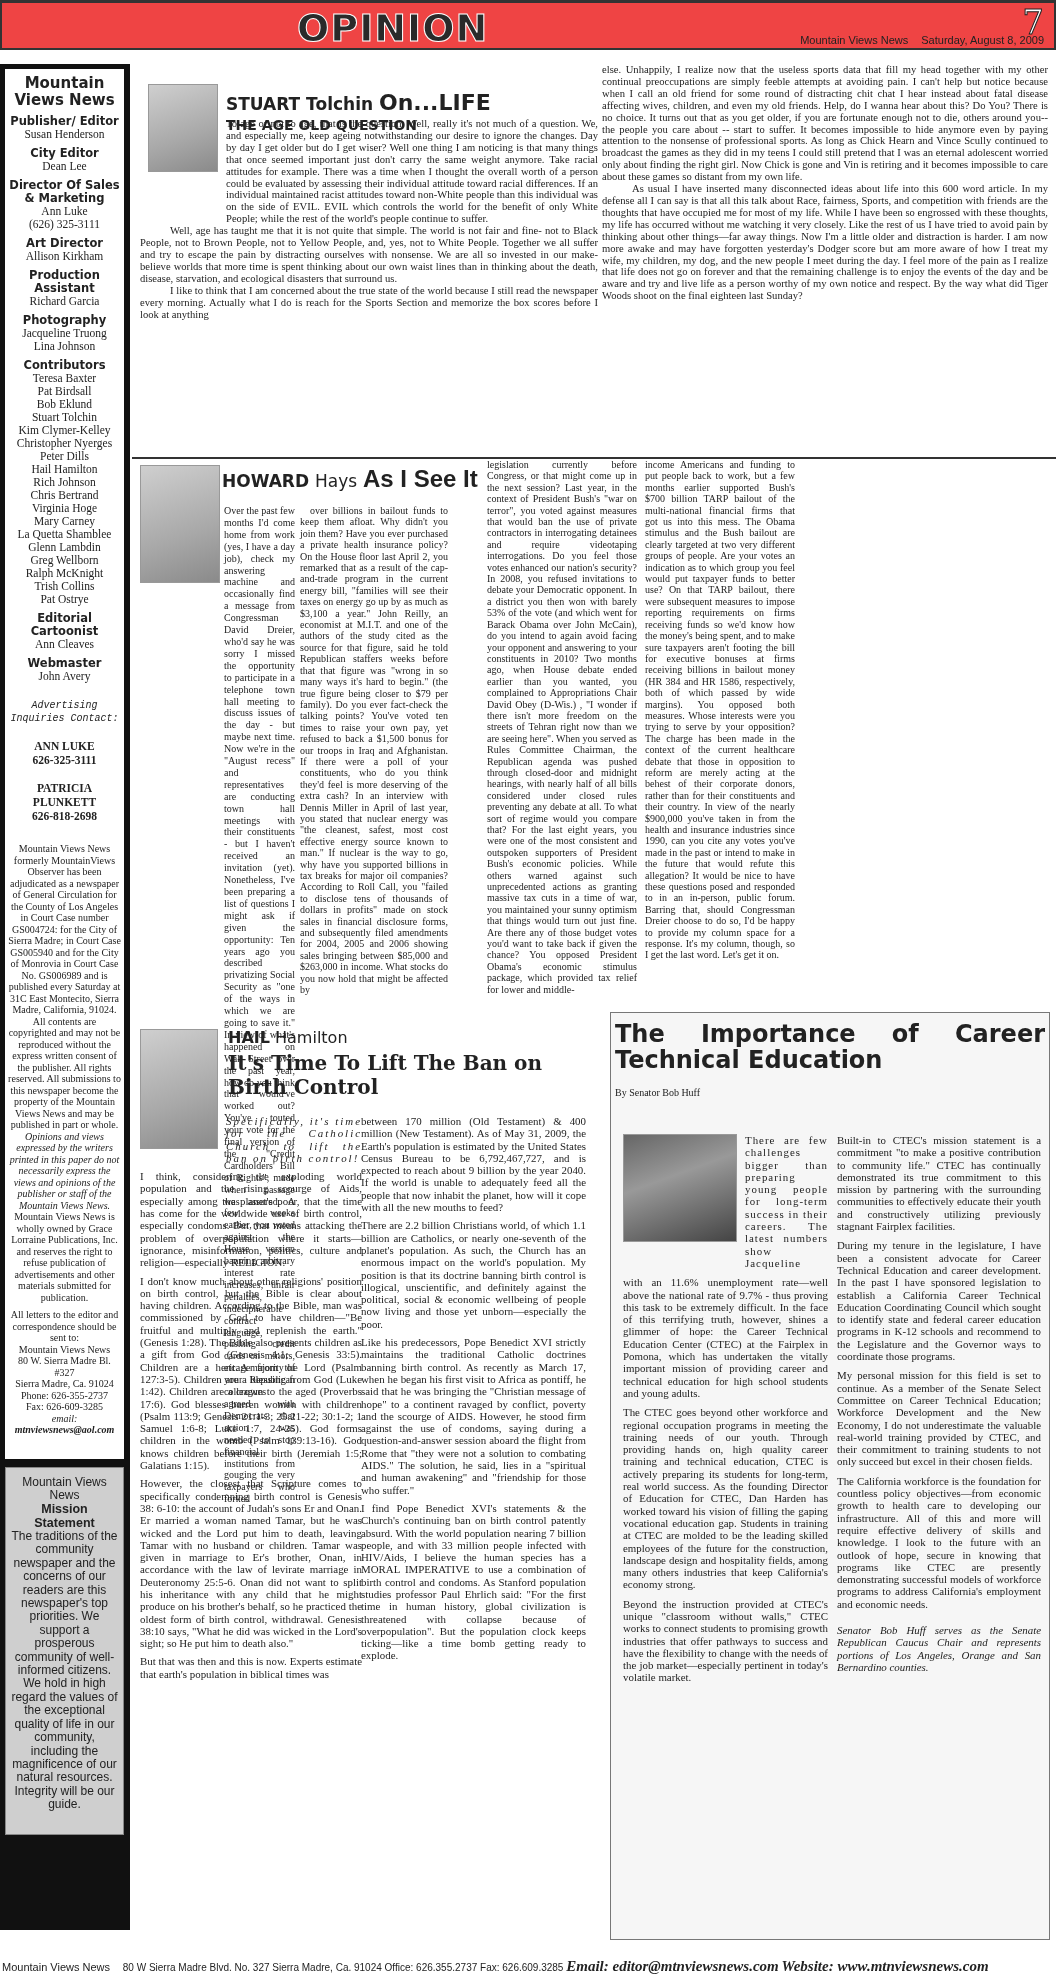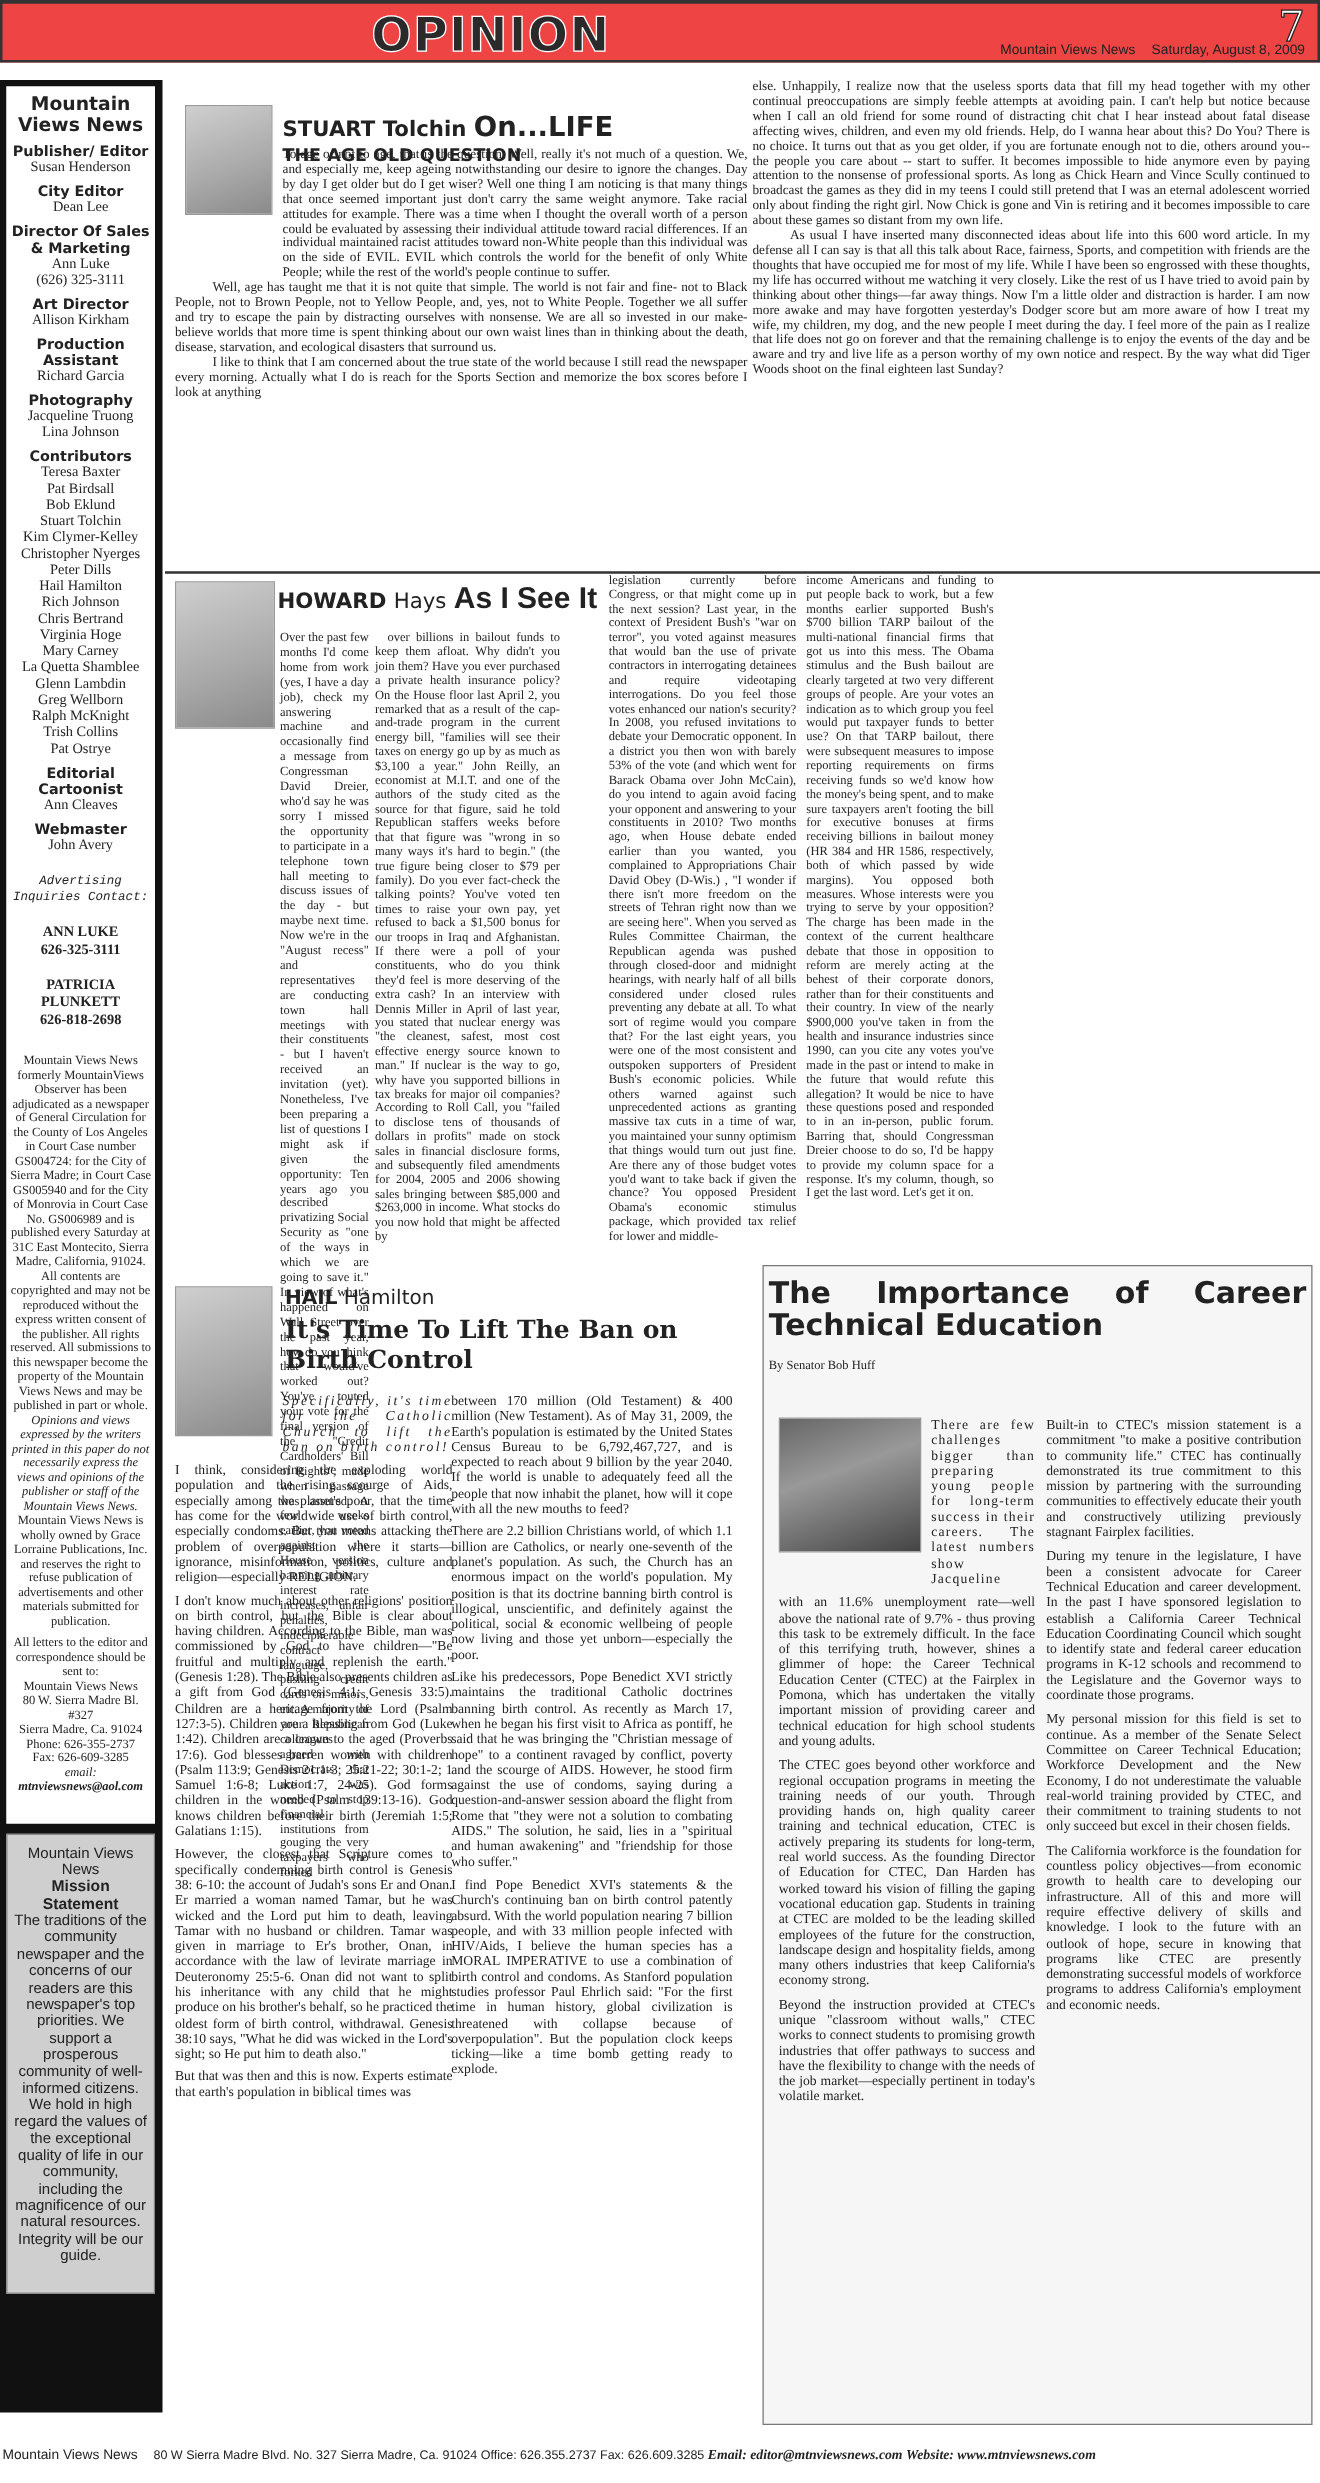--- a/index.html
+++ b/index.html
@@ -71,21 +71,21 @@
   .huff .headline { font-family: "DejaVu Sans", sans-serif; font-weight: bold; font-size: 24px; line-height: 26px; color: #222; margin-top: 8px; text-align: justify; }
   .huff .author { font-family: Liberation Serif, serif; font-size: 10px; margin-top: 14px; color: #222; }
   .huff .photo { left: 12px; top: 121px; width: 114px; height: 108px; background: linear-gradient(160deg, #666 0%, #999 40%, #444 100%); }
   .huff .col { position: absolute; font-size: 10.9px; line-height: 12.3px; }
   .huff .col p { text-indent: 0; margin-bottom: 7px; }
   .huff .bio { font-style: italic; }
 
   
   .footer { position: absolute; left: 0; top: 1958px; width: 1056px; height: 28px; font-family: "Liberation Sans", sans-serif; font-size: 10px; color: #222; white-space: nowrap; padding-left: 2px; }
   .footer .paper { font-size: 11px; margin-right: 10px; }
-  .footer .it { font-family: "Liberation Serif", serif; font-style: italic; font-weight: bold; font-size: 11px; text-align: right; }
+  .footer .it { font-family: "Liberation Serif", serif; font-style: italic; font-weight: bold; font-size: 15px; text-align: right; }
 </style>
 </head>
 <body>
 
 <header class="masthead">
   <div class="section-title">OPINION</div>
   <div class="page-num">7</div>
   <div class="dateline">
     <span>Mountain Views News</span>
     <span>Saturday, August 8, 2009</span>
@@ -241,20 +241,21 @@
     <p style="margin-left:122px;letter-spacing:1px">There are few challenges bigger than preparing young people for long-term success in their careers. The latest numbers show Jacqueline</p>
     <p>with an 11.6% unemployment rate—well above the national rate of 9.7% - thus proving this task to be extremely difficult. In the face of this terrifying truth, however, shines a glimmer of hope: the Career Technical Education Center (CTEC) at the Fairplex in Pomona, which has undertaken the vitally important mission of providing career and technical education for high school students and young adults.</p>
     <p>The CTEC goes beyond other workforce and regional occupation programs in meeting the training needs of our youth. Through providing hands on, high quality career training and technical education, CTEC is actively preparing its students for long-term, real world success. As the founding Director of Education for CTEC, Dan Harden has worked toward his vision of filling the gaping vocational education gap. Students in training at CTEC are molded to be the leading skilled employees of the future for the construction, landscape design and hospitality fields, among many others industries that keep California's economy strong.</p>
     <p>Beyond the instruction provided at CTEC's unique "classroom without walls," CTEC works to connect students to promising growth industries that offer pathways to success and have the flexibility to change with the needs of the job market—especially pertinent in today's volatile market.</p>
   </div>
   <div class="col body-text" style="left:226px;top:121px;width:204px">
     <p>Built-in to CTEC's mission statement is a commitment "to make a positive contribution to community life." CTEC has continually demonstrated its true commitment to this mission by partnering with the surrounding communities to effectively educate their youth and constructively utilizing previously stagnant Fairplex facilities.</p>
     <p>During my tenure in the legislature, I have been a consistent advocate for Career Technical Education and career development. In the past I have sponsored legislation to establish a California Career Technical Education Coordinating Council which sought to identify state and federal career education programs in K-12 schools and recommend to the Legislature and the Governor ways to coordinate those programs.</p>
     <p>My personal mission for this field is set to continue. As a member of the Senate Select Committee on Career Technical Education; Workforce Development and the New Economy, I do not underestimate the valuable real-world training provided by CTEC, and their commitment to training students to not only succeed but excel in their chosen fields.</p>
     <p>The California workforce is the foundation for countless policy objectives—from economic growth to health care to developing our infrastructure. All of this and more will require effective delivery of skills and knowledge. I look to the future with an outlook of hope, secure in knowing that programs like CTEC are presently demonstrating successful models of workforce programs to address California's employment and economic needs.</p>
+    <p class="bio" style="margin-top:14px">Senator Bob Huff serves as the Senate Republican Caucus Chair and represents portions of Los Angeles, Orange and San Bernardino counties.</p>
   </div>
 </article>
 
 <footer class="footer">
   <span class="paper">Mountain Views News</span>
   <span>80 W Sierra Madre Blvd. No. 327  Sierra Madre, Ca. 91024  Office: 626.355.2737  Fax: 626.609.3285</span>
   <span class="it">Email: editor@mtnviewsnews.com</span>
   <span class="it">Website: www.mtnviewsnews.com</span>
 </footer>
 

